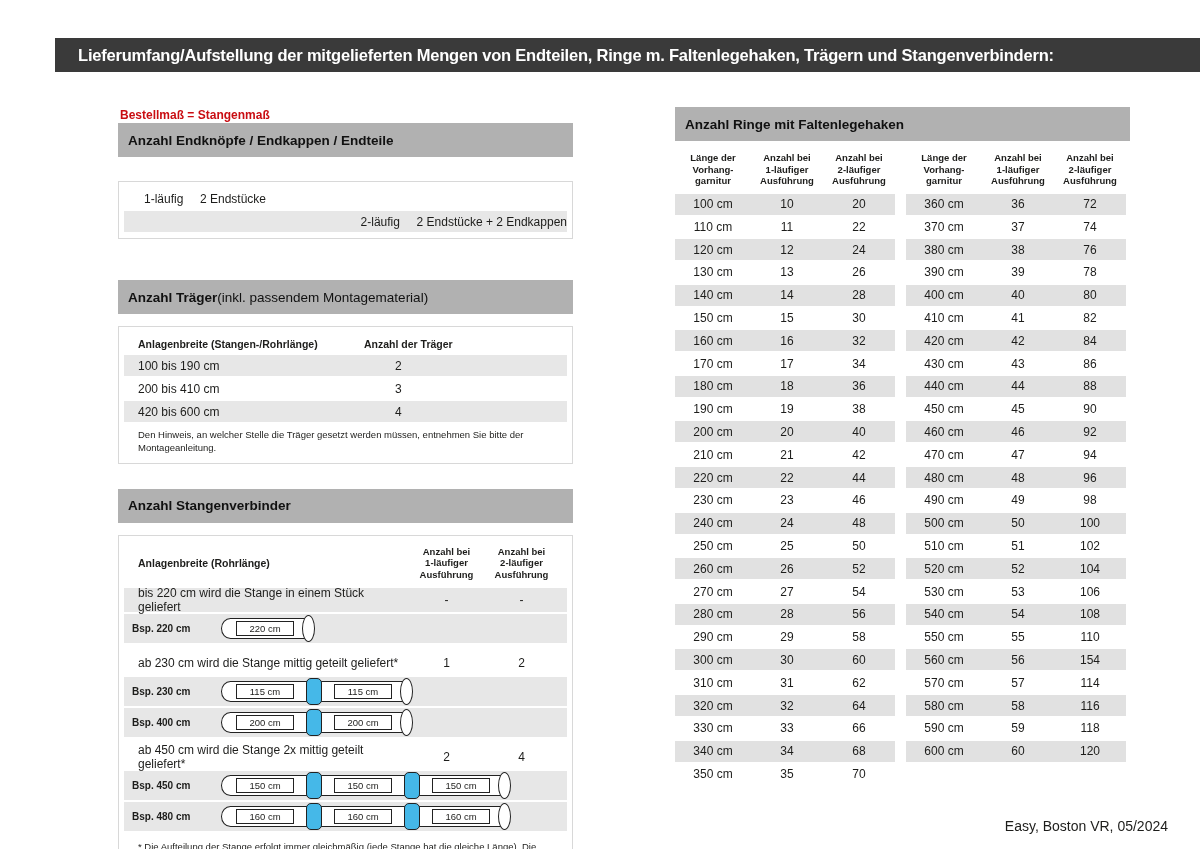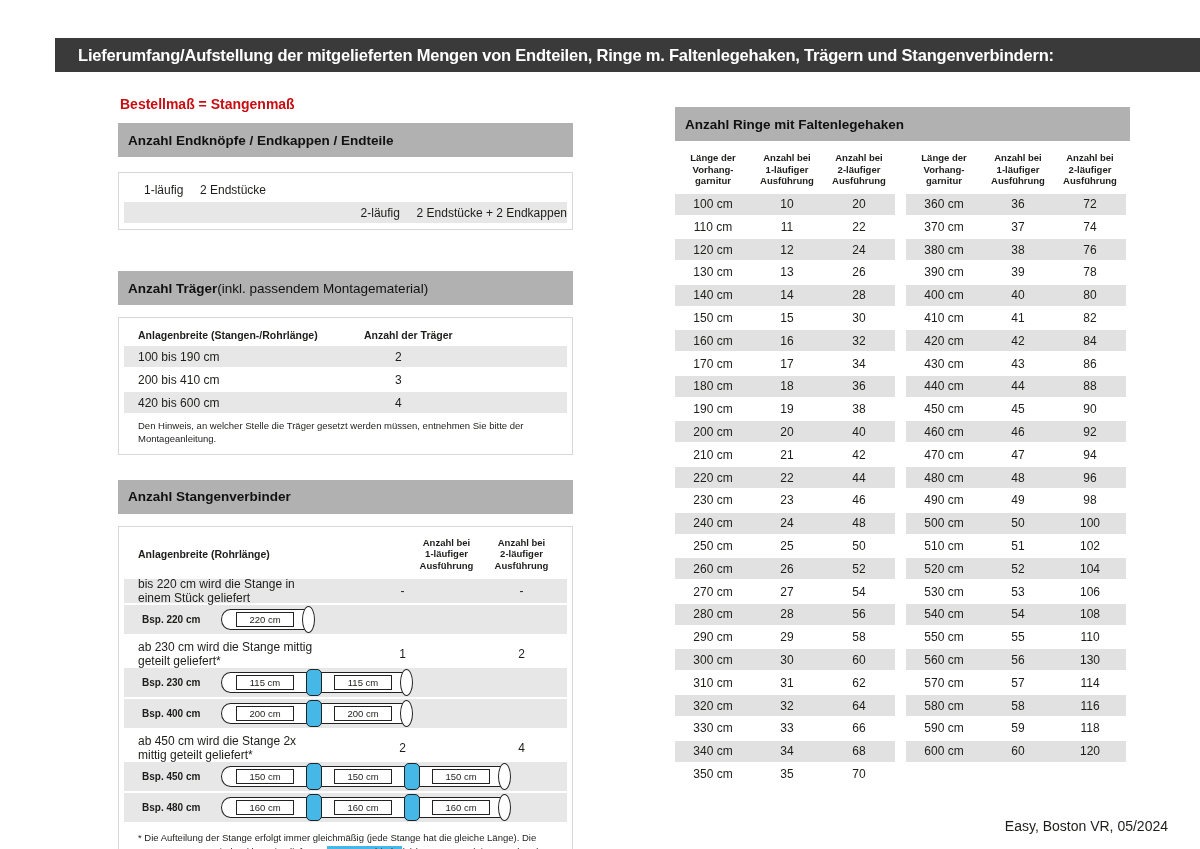--- a/index.html
+++ b/index.html
@@ -6,34 +6,34 @@
     --topbar-bg:#3a3a3a; --section-bar-bg:#b1b1b1; --stripe:#e7e7e7; --stripe-dark:#e1e1e1;
     --red:#c90d12; --accent-cyan:#45b8e8; --text:#1d1d1b; --box-border:#d8d8d8;
   }
   *{margin:0;padding:0;box-sizing:border-box;}
   html,body{width:1200px;height:849px;}
   body{font-family:"Liberation Sans","DejaVu Sans",sans-serif;background:#fff;color:var(--text);position:relative;overflow:hidden;}
 
   .topbar{position:absolute;left:55px;top:38px;width:1145px;height:34px;background:var(--topbar-bg);
     color:#fff;display:flex;align-items:center;padding-left:23px;font-weight:bold;font-size:16.5px;
     letter-spacing:-0.2px;white-space:nowrap;}
-  .subtitle{position:absolute;left:120px;top:96px;color:var(--red);font-weight:bold;font-size:14px;}
+  .subtitle{position:absolute;left:120px;top:108px;color:var(--red);font-weight:bold;font-size:12px;}
   .footer{position:absolute;right:32px;top:818px;font-size:14px;}
 
   .left-col{position:absolute;left:118px;top:123px;width:455px;}
   .right-col{position:absolute;left:675px;top:107px;width:455px;}
 
   .section-bar{height:34px;background:var(--section-bar-bg);display:flex;align-items:center;
     padding-left:10px;font-size:13.5px;color:#111;}
   .section-bar .b{font-weight:bold;}
   .bar-traeger{margin-top:41px;}
   .bar-verbinder{margin-top:25px;}
 
   .box{border:1px solid var(--box-border);background:#fff;padding:6px 5px;}
-  .box.mt1{margin-top:15px;}
+  .box.mt1{margin-top:24px;}
   .box2{margin-top:12px;}
   .box3{margin-top:12px;}
 
   .stripe{background:var(--stripe);}
 
   
   .simple-row{display:flex;align-items:center;height:21px;margin-bottom:2px;font-size:12px;}
   .simple-row:last-child{margin-bottom:0;justify-content:flex-end;}
   .sr-label{width:76px;padding-left:20px;flex:none;}
 
@@ -44,25 +44,25 @@
   .t2-row{display:flex;align-items:center;height:21px;margin-bottom:2px;font-size:12px;gap:16px;}
   .t2-range{flex:1;padding-left:14px;}
   .t2-count{width:203px;padding-left:31px;flex:none;}
   .note{font-size:9.5px;line-height:1.35;padding:5px 0 2px 14px;max-width:412px;}
 
   
   .vhead-row{display:flex;align-items:center;padding:4px 8px 8px 0;}
   .vcol1{flex:1;padding-left:14px;font-weight:bold;font-size:10.5px;}
   .vcount{width:75px;text-align:center;font-size:12px;flex:none;}
   .vcount.hdr{font-weight:bold;font-size:9.5px;line-height:11.5px;}
-  .vhead{display:flex;align-items:center;height:24px;margin-top:8px;padding-right:8px;font-size:12px;gap:44px;}
+  .vhead{display:flex;align-items:center;height:24px;margin-top:8px;padding-right:8px;font-size:12px;}
   .vhead.g-gray{background:var(--stripe);margin-top:0;}
   .vtext{flex:1;padding-left:14px;}
   .vexample{display:flex;align-items:center;height:29px;margin-top:2px;background:var(--stripe);padding-right:8px;}
-  .vex-label{width:97px;padding-left:18px;font-weight:bold;font-size:10px;flex:none;}
+  .vex-label{width:97px;padding-left:8px;font-weight:bold;font-size:10px;flex:none;}
 
   .rod{display:flex;align-items:center;}
   .rod-seg{width:88px;height:21px;background:#fff;border:1.5px solid #222;display:flex;
     align-items:center;justify-content:center;position:relative;flex:none;}
   .rod > .rod-seg:first-child{border-top-left-radius:10px 11px;border-bottom-left-radius:10px 11px;}
   .rod-label{display:inline-block;border:1px solid #222;background:#fff;font-size:9.5px;
     line-height:13px;min-width:58px;text-align:center;}
   .connector{width:16px;height:27px;background:var(--accent-cyan);border:1.5px solid #222;
     border-radius:5px;margin:0 -3px;position:relative;z-index:2;flex:none;}
   .endcap{width:13px;height:27px;background:#fff;border:1.5px solid #222;border-radius:50%;
@@ -515,21 +515,21 @@
             <span class="ring-cell">108</span>
           </div>
           <div class="ring-row">
             <span class="ring-cell c1">550 cm</span>
             <span class="ring-cell">55</span>
             <span class="ring-cell">110</span>
           </div>
           <div class="ring-row stripe">
             <span class="ring-cell c1">560 cm</span>
             <span class="ring-cell">56</span>
-            <span class="ring-cell">130</span>
+            <span class="ring-cell">154</span>
           </div>
           <div class="ring-row">
             <span class="ring-cell c1">570 cm</span>
             <span class="ring-cell">57</span>
             <span class="ring-cell">114</span>
           </div>
           <div class="ring-row stripe">
             <span class="ring-cell c1">580 cm</span>
             <span class="ring-cell">58</span>
             <span class="ring-cell">116</span>

